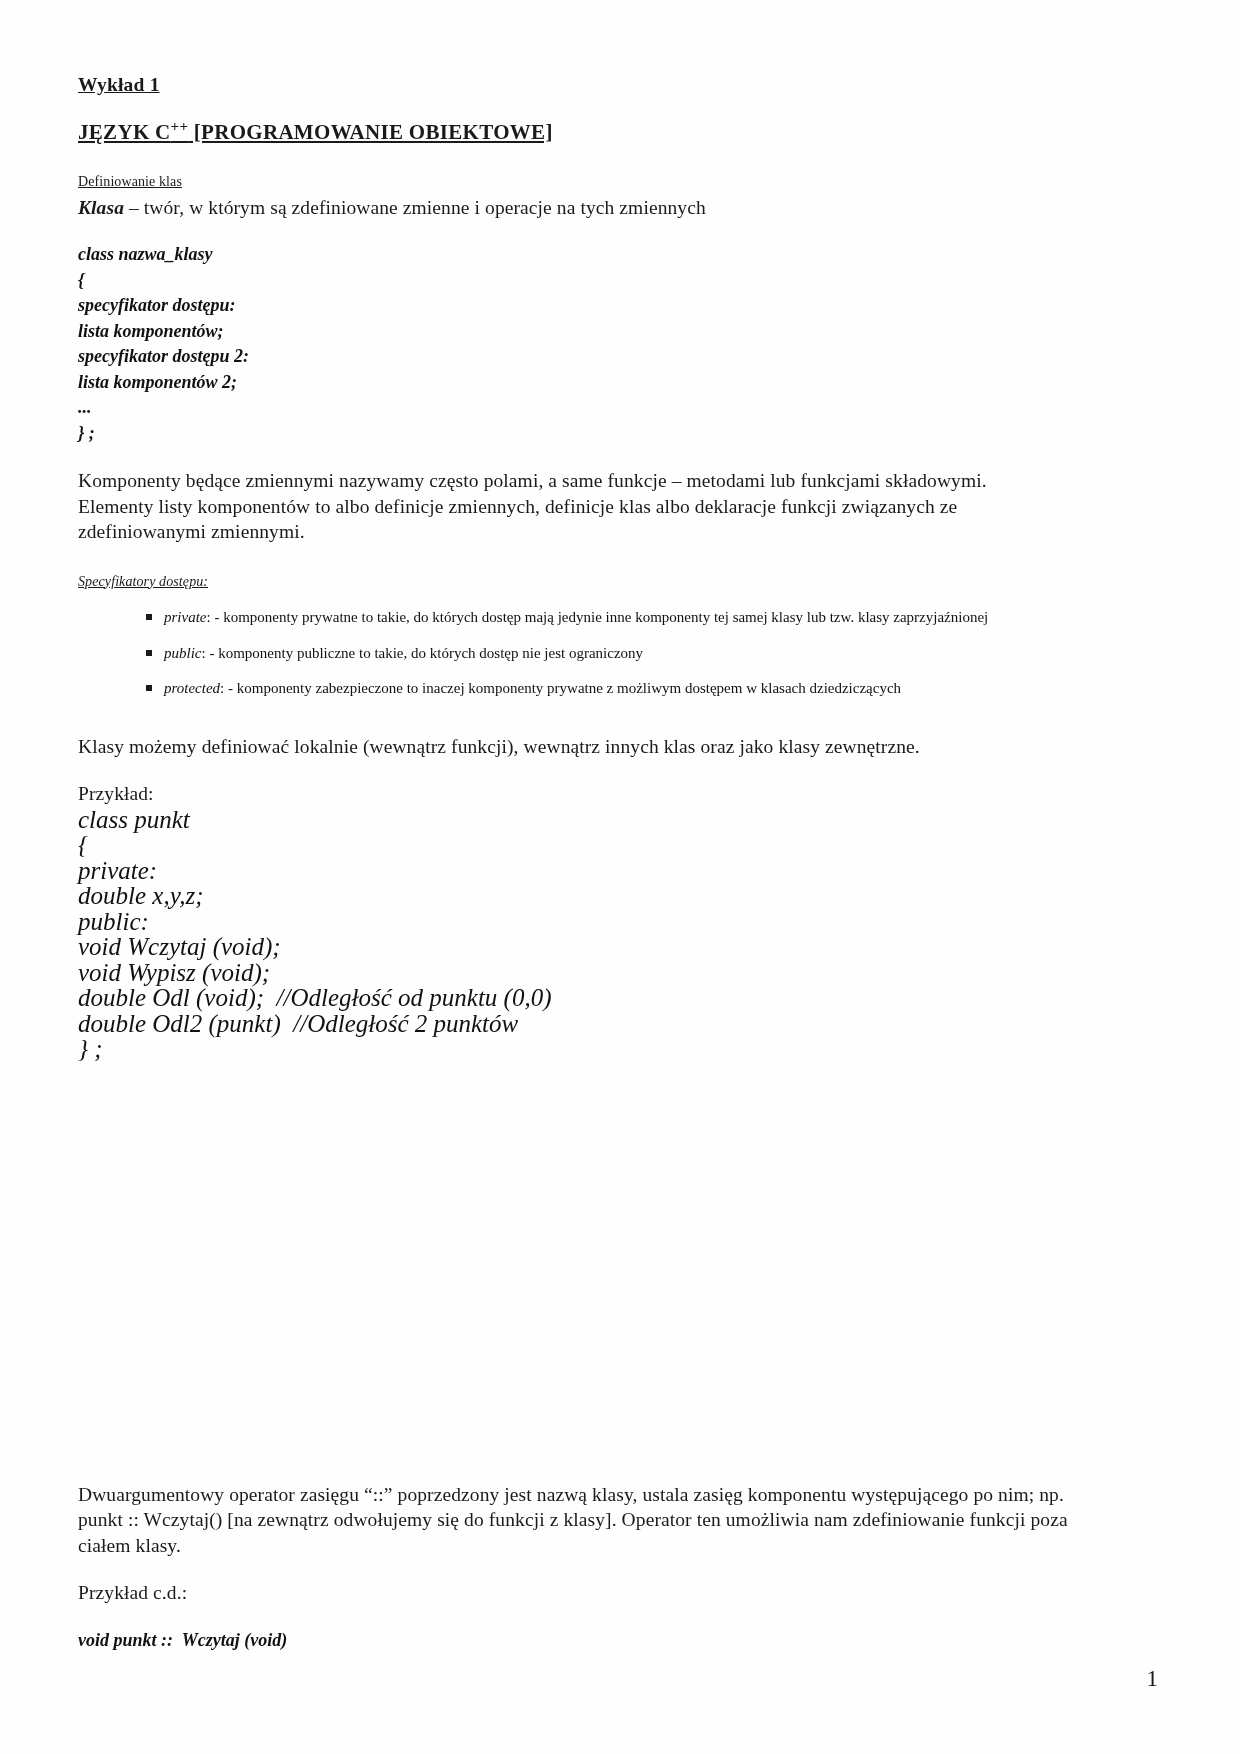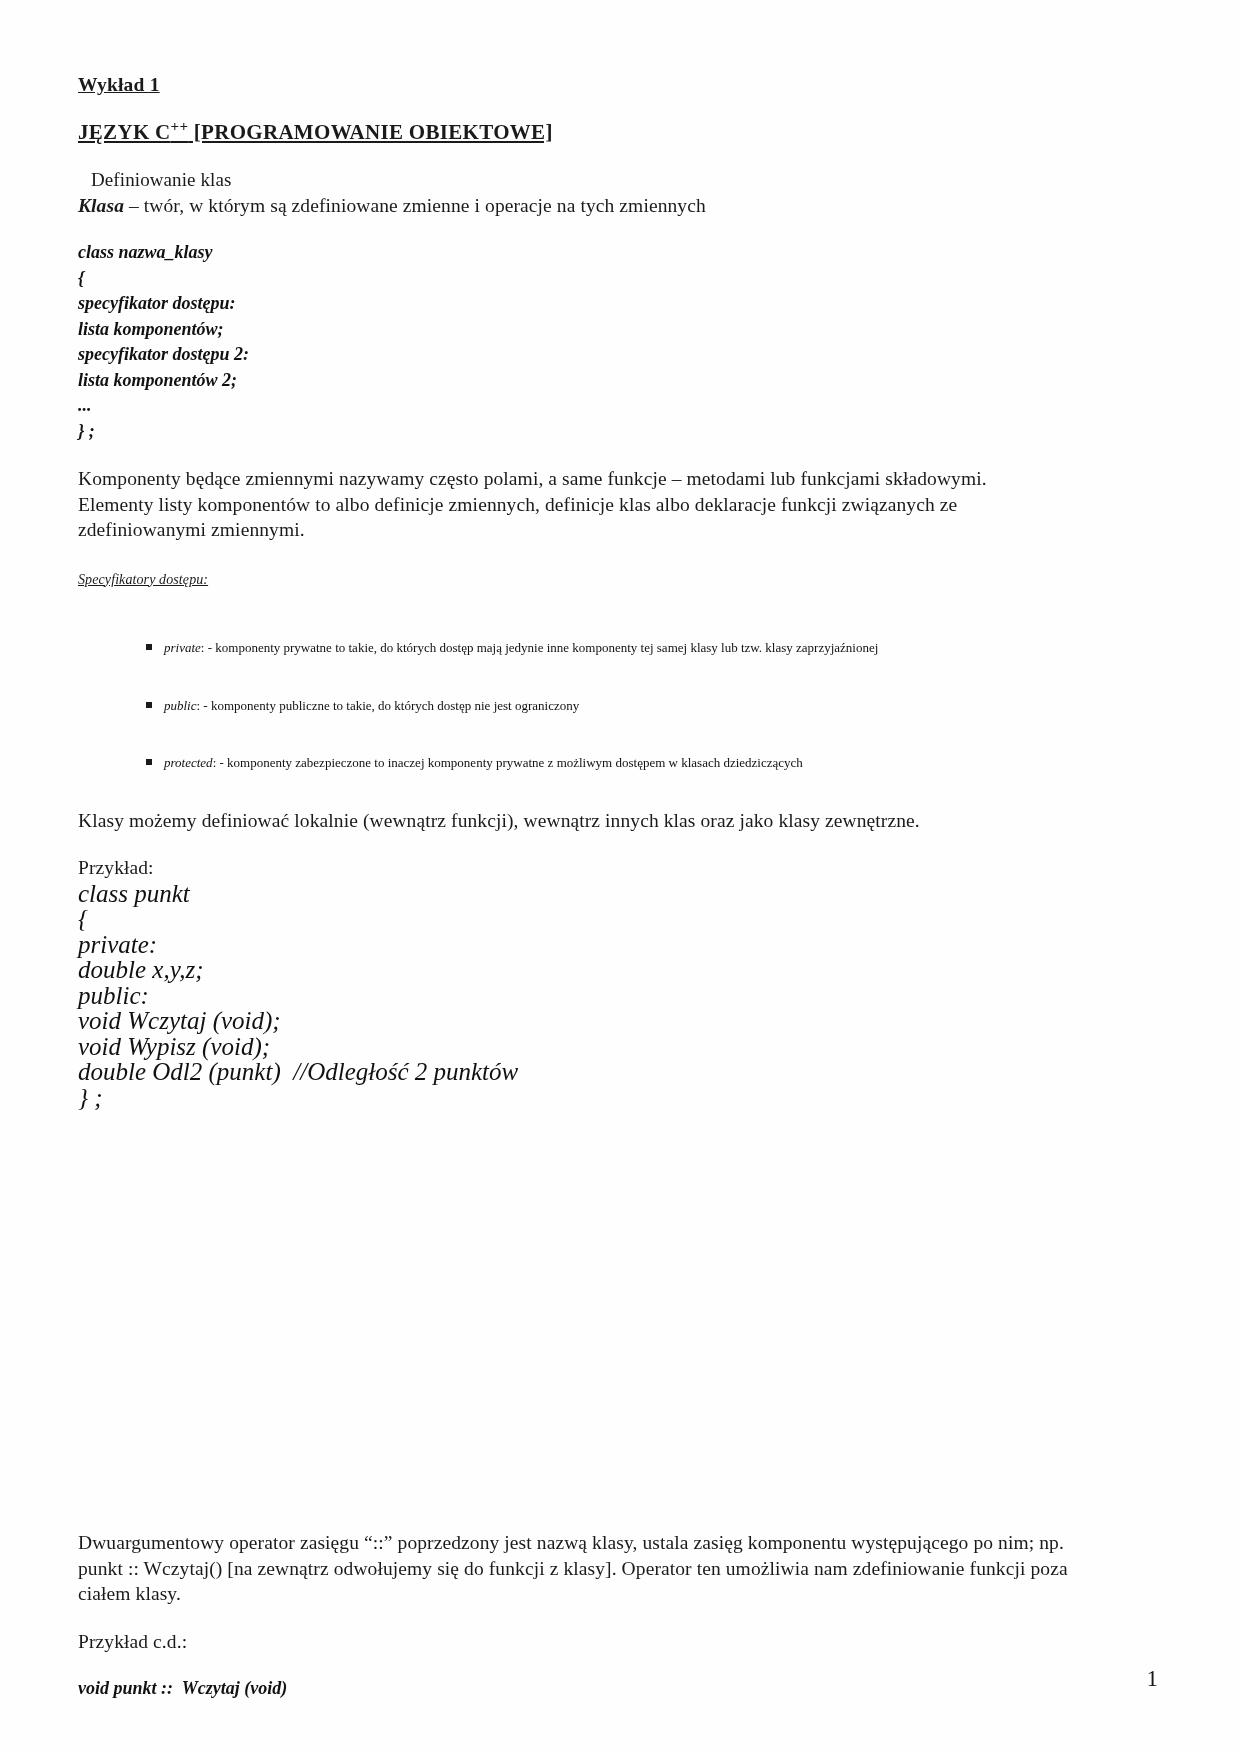--- a/index.html
+++ b/index.html
@@ -45,23 +45,23 @@
     text-decoration: underline;
     display: inline-block;
     letter-spacing: 0.3px;
   }
   .h-main .sup {
     font-size: 15px;
     vertical-align: super;
     line-height: 0;
   }
   .u-head {
-    display: inline-block;
-    font-size: 19px;
-    margin-left: 13px;
+    text-decoration: underline;
+    display: inline-block;
+    font-size: 14px;
   }
   .u-head-bi {
     text-decoration: underline;
     display: inline-block;
     font-weight: normal;
     font-style: italic;
     font-size: 14px;
   }
   .bi { font-weight: bold; font-style: italic; margin-top: 32px; }
   .it { font-style: italic; }
@@ -86,25 +86,24 @@
   .gap-m { height: 22px; }
   .gap-huge { height: 420px; }
 
   ul.spec-list {
     list-style: none;
     margin: 0;
     padding: 0 0 0 68px;
   }
   ul.spec-list li {
     position: relative;
-    font-size: 13px;
+    font-size: 15px;
     line-height: 25.5px;
     margin-bottom: 10px;
     padding-left: 18px;
-    margin-top: 32px;
   }
   ul.spec-list li .sqbullet {
     position: absolute;
     left: 0;
     top: 9px;
     width: 6px;
     height: 6px;
     background: #1a1a1a;
   }
 
@@ -189,20 +188,21 @@
     <div class="line">Przykład:</div>
 
     <div>
       <div class="code-line-plain">class punkt</div>
       <div class="code-line-plain">{</div>
       <div class="code-line-plain">private:</div>
       <div class="code-line-plain">double x,y,z;</div>
       <div class="code-line-plain">public:</div>
       <div class="code-line-plain">void Wczytaj (void);</div>
       <div class="code-line-plain">void Wypisz (void);</div>
+      <div class="code-line-plain">double Odl (void);  //Odległość od punktu (0,0)</div>
       <div class="code-line-plain">double Odl2 (punkt)  //Odległość 2 punktów</div>
       <div class="code-line-plain">} ;</div>
     </div>
 
     <div class="gap-huge"></div>
 
     <div class="para">Dwuargumentowy operator zasięgu “::” poprzedzony jest nazwą klasy, ustala zasięg komponentu występującego po nim; np. punkt :: Wczytaj() [na zewnątrz odwołujemy się do funkcji z klasy]. Operator ten umożliwia nam zdefiniowanie funkcji poza ciałem klasy.</div>
 
     <div class="gap-m"></div>
 

